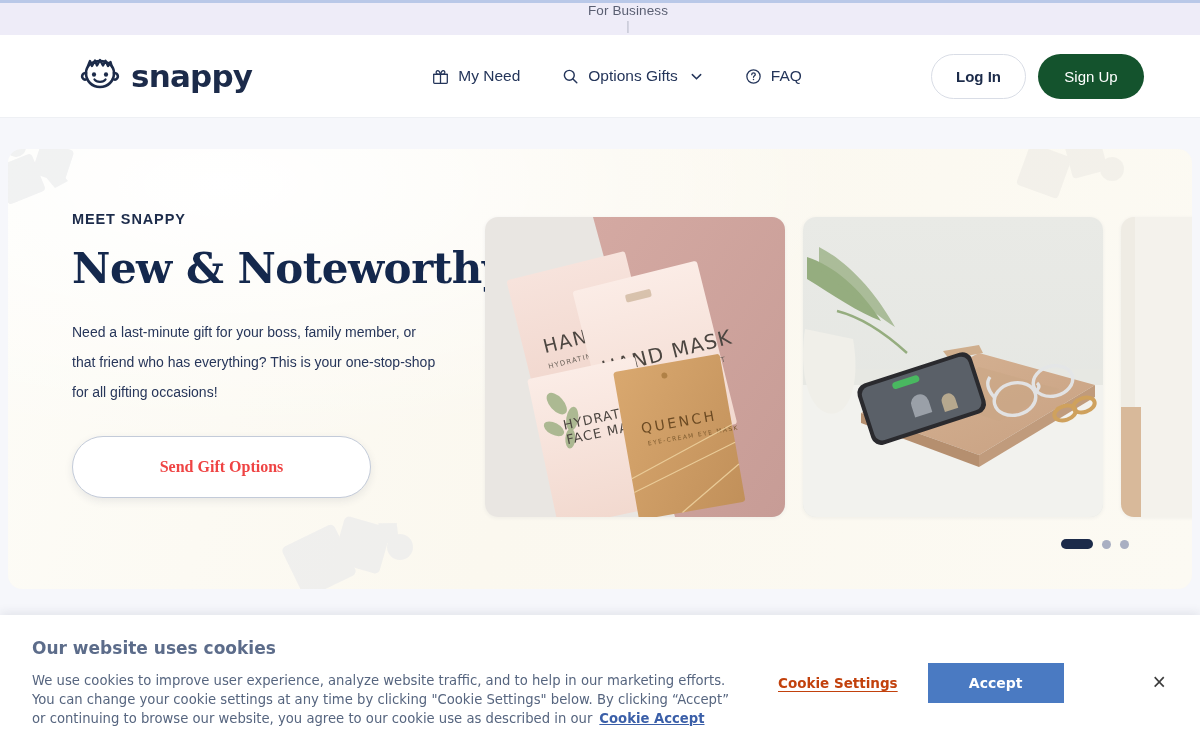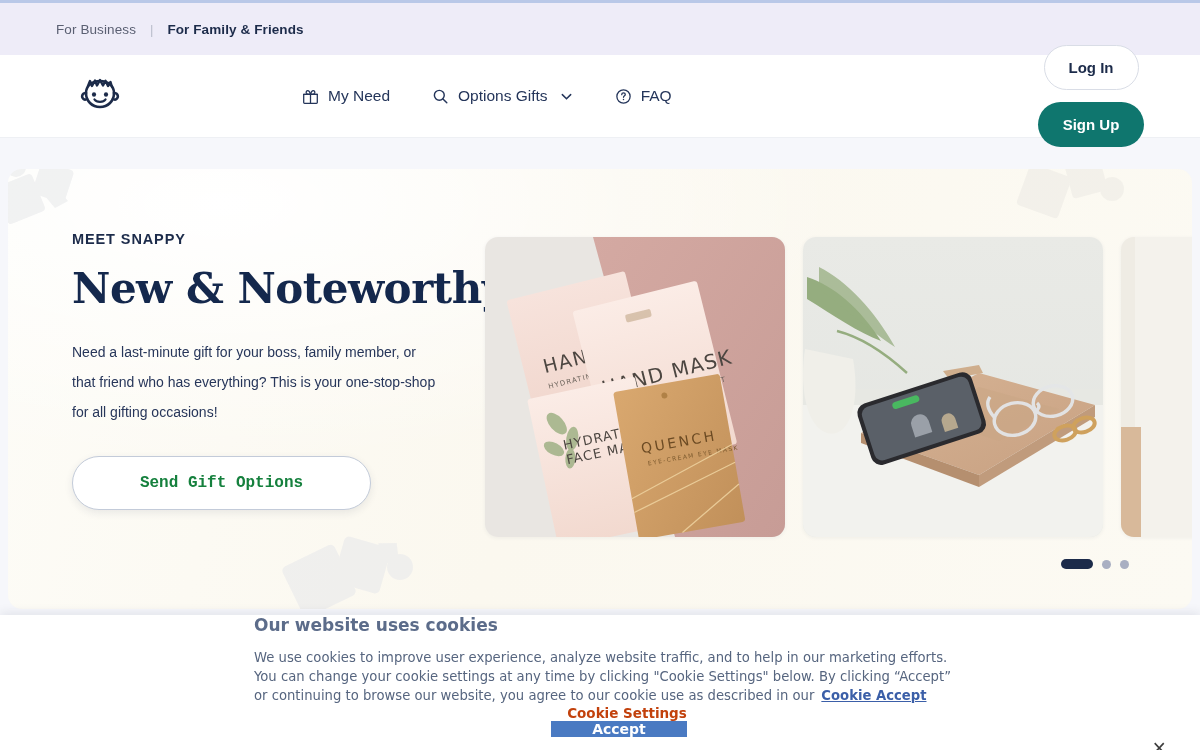--- a/index.html
+++ b/index.html
@@ -7,27 +7,28 @@
   html, body {
     width: 1200px;
     height: 750px;
     overflow: hidden;
     font-family: "Liberation Sans", sans-serif;
     background: #f6f7fb;
   }
 
   
   .utility-bar {
-    height: 55px;
+    height: 35px;
     background: #eeecf8;
     border-top: 3px solid #b9c8e8;
     display: flex;
     align-items: center;
     padding-left: 56px;
     position: relative;
+    flex-direction: column;
   }
   .utility-link {
     font-size: 13.5px;
     color: #5a5f72;
     letter-spacing: .1px;
     cursor: pointer;
   }
   .utility-sep {
     color: #b9bccb;
     margin: 0 14px;
@@ -81,43 +82,42 @@
     white-space: nowrap;
   }
   .nav-icon { display: flex; align-items: center; }
   .chev { margin-left: 3px; display: flex; }
 
   .nav-actions {
     margin-left: auto;
     display: flex;
     align-items: center;
     gap: 12px;
-    flex-direction: column;
   }
   .btn-login {
     width: 95px;
     height: 45px;
     border-radius: 999px;
     border: 1.2px solid #d9dde6;
     background: #fff;
     color: #1c2b4a;
     font-size: 15px;
     font-weight: bold;
     cursor: pointer;
     font-family: "Liberation Sans", sans-serif;
   }
   .btn-signup {
     width: 106px;
     height: 45px;
     border-radius: 999px;
     border: none;
-    background: #0f766e;
+    background: #14532d;
     color: #fff;
     font-size: 15px;
-    font-weight: bold;
+    font-weight: normal;
     cursor: pointer;
     font-family: "Liberation Sans", sans-serif;
   }
 
   
   .page {
     height: 626px;
     background: #f6f7fb;
     padding: 31px 8px 0 8px;
   }
@@ -169,30 +169,30 @@
   }
   .hero-copy {
     font-size: 14px;
     line-height: 30px;
     color: #27365a;
     width: 370px;
     margin-bottom: 29px;
   }
   .btn-cta {
     width: 299px;
-    height: 54px;
+    height: 62px;
     border-radius: 999px;
     background: #fff;
     border: 1.3px solid #c3cbd9;
-    color: #15803d;
+    color: #ef4444;
     font-size: 16px;
     font-weight: bold;
     cursor: pointer;
     box-shadow: 0 3px 9px rgba(30,45,80,.09);
-    font-family: Liberation Mono, monospace;
+    font-family: Liberation Serif, serif;
   }
 
   
   .hero-right {
     flex: 1;
     position: relative;
     z-index: 2;
     padding-top: 68px;
     overflow: hidden;
   }
@@ -239,21 +239,20 @@
   .cookie {
     position: absolute;
     left: 0; right: 0; bottom: 0;
     height: 135px;
     background: #fff;
     box-shadow: 0 -2px 10px rgba(40,50,80,.10);
     display: flex;
     align-items: center;
     padding: 0 24px 0 32px;
     z-index: 10;
-    flex-direction: column;
   }
   .cookie-text { width: 700px; }
   .cookie-title {
     font-size: 17px;
     font-weight: bold;
     color: #5c6c8a;
     margin-bottom: 13px;
     font-family: "DejaVu Sans", sans-serif;
   }
   .cookie-body {
@@ -321,20 +320,21 @@
           <path d="M8 15 C8 8 14 3 22 3 C30 3 36 8 36 15" fill="none" stroke="#1c2b4a" stroke-width="2.6" stroke-linecap="round"></path>
           <path d="M10 8 L12 3 L14 8 L17 2.5 L19 7.5 L22 2 L25 7.5 L27.5 2.8 L30 8 L32.5 4 L34 9" fill="none" stroke="#1c2b4a" stroke-width="2.4" stroke-linejoin="round" stroke-linecap="round"></path>
           <path d="M8 15 C4 15 3 19 5.5 21 C7 22.2 8.5 21.6 9 20.5" fill="none" stroke="#1c2b4a" stroke-width="2.5" stroke-linecap="round"></path>
           <path d="M36 15 C40 15 41 19 38.5 21 C37 22.2 35.5 21.6 35 20.5" fill="none" stroke="#1c2b4a" stroke-width="2.5" stroke-linecap="round"></path>
           <path d="M8 15 C8 23 14 29 22 29 C30 29 36 23 36 15" fill="none" stroke="#1c2b4a" stroke-width="2.6" stroke-linecap="round"></path>
           <ellipse cx="16" cy="16.5" rx="2.1" ry="2.3" fill="#1c2b4a"></ellipse>
           <ellipse cx="28" cy="16.5" rx="2.1" ry="2.3" fill="#1c2b4a"></ellipse>
           <path d="M16.5 21.5 C18.5 24.6 25.5 24.6 27.5 21.5" fill="none" stroke="#1c2b4a" stroke-width="2.3" stroke-linecap="round"></path>
         </svg>
       </span>
+      <span class="logo-word">snappy</span>
     </div>
 
     <div class="nav-links">
 
       <div class="nav-item">
         <span class="nav-icon">
           <svg width="17" height="17" viewBox="0 0 20 20" fill="none" stroke="#24355a" stroke-width="1.5">
             <rect x="2" y="7.5" width="16" height="10.5" rx="1"></rect>
             <line x1="1.2" y1="7.5" x2="18.8" y2="7.5"></line>
             <line x1="10" y1="7.5" x2="10" y2="18"></line>

